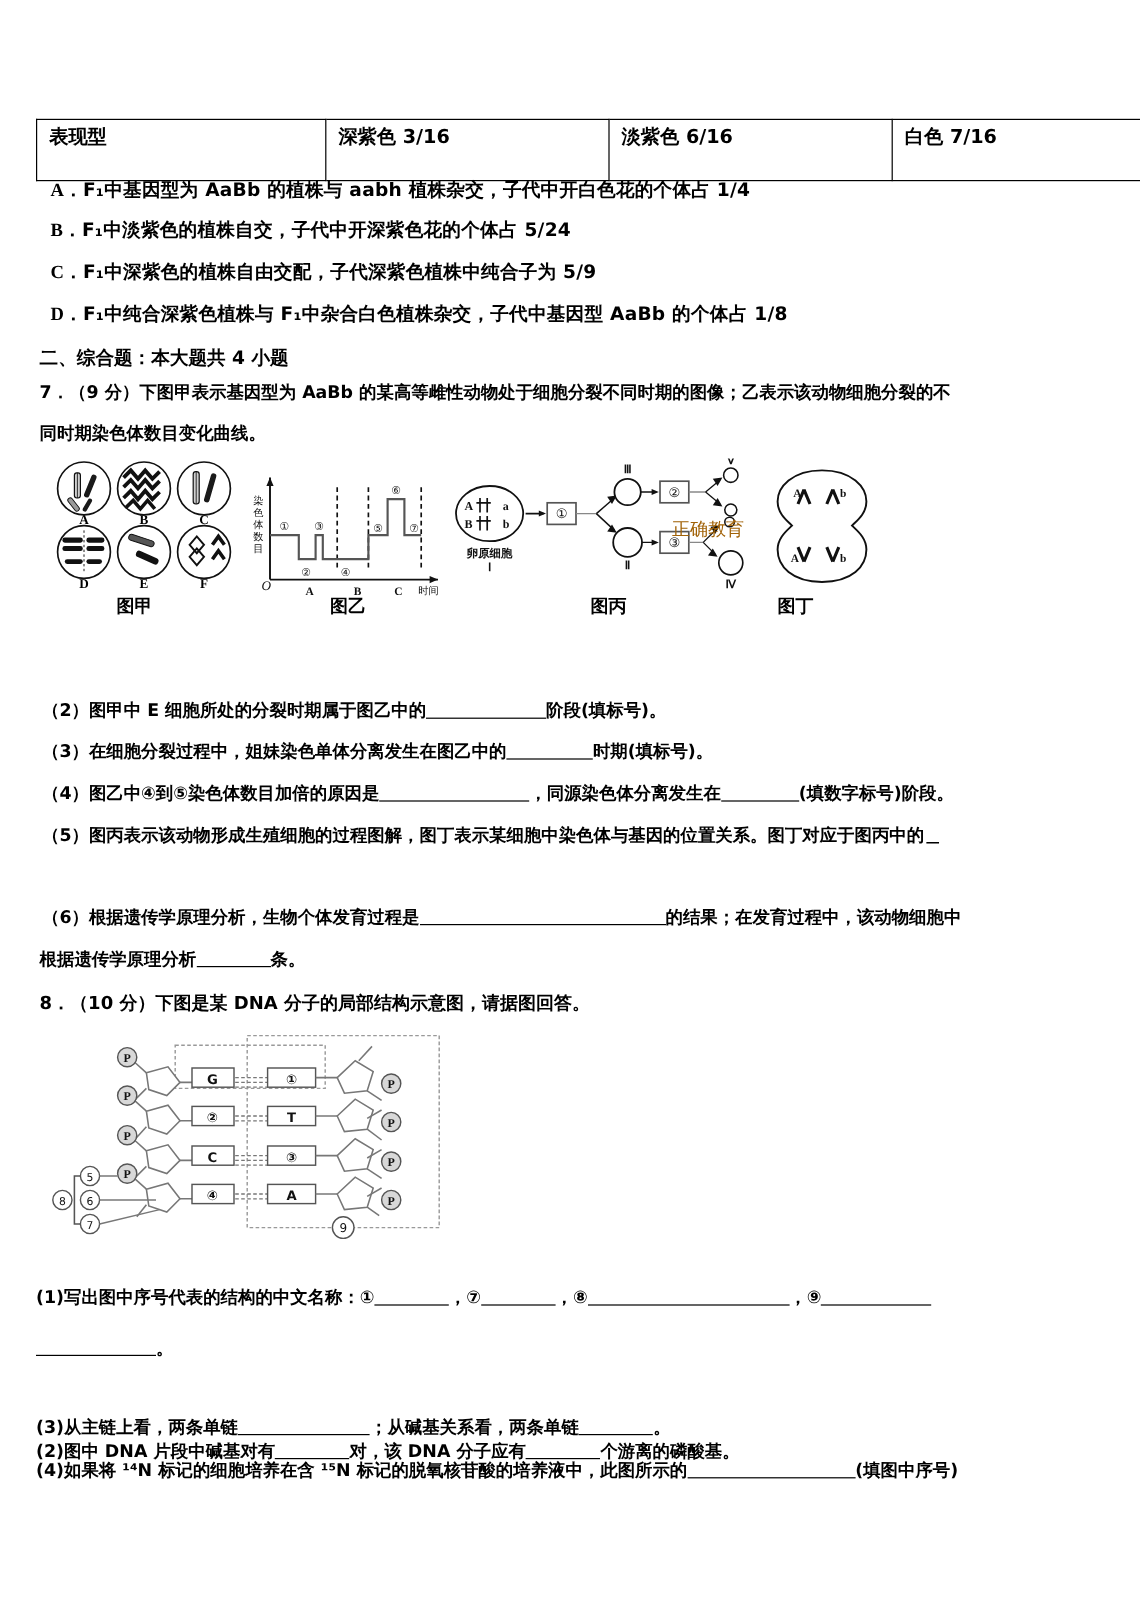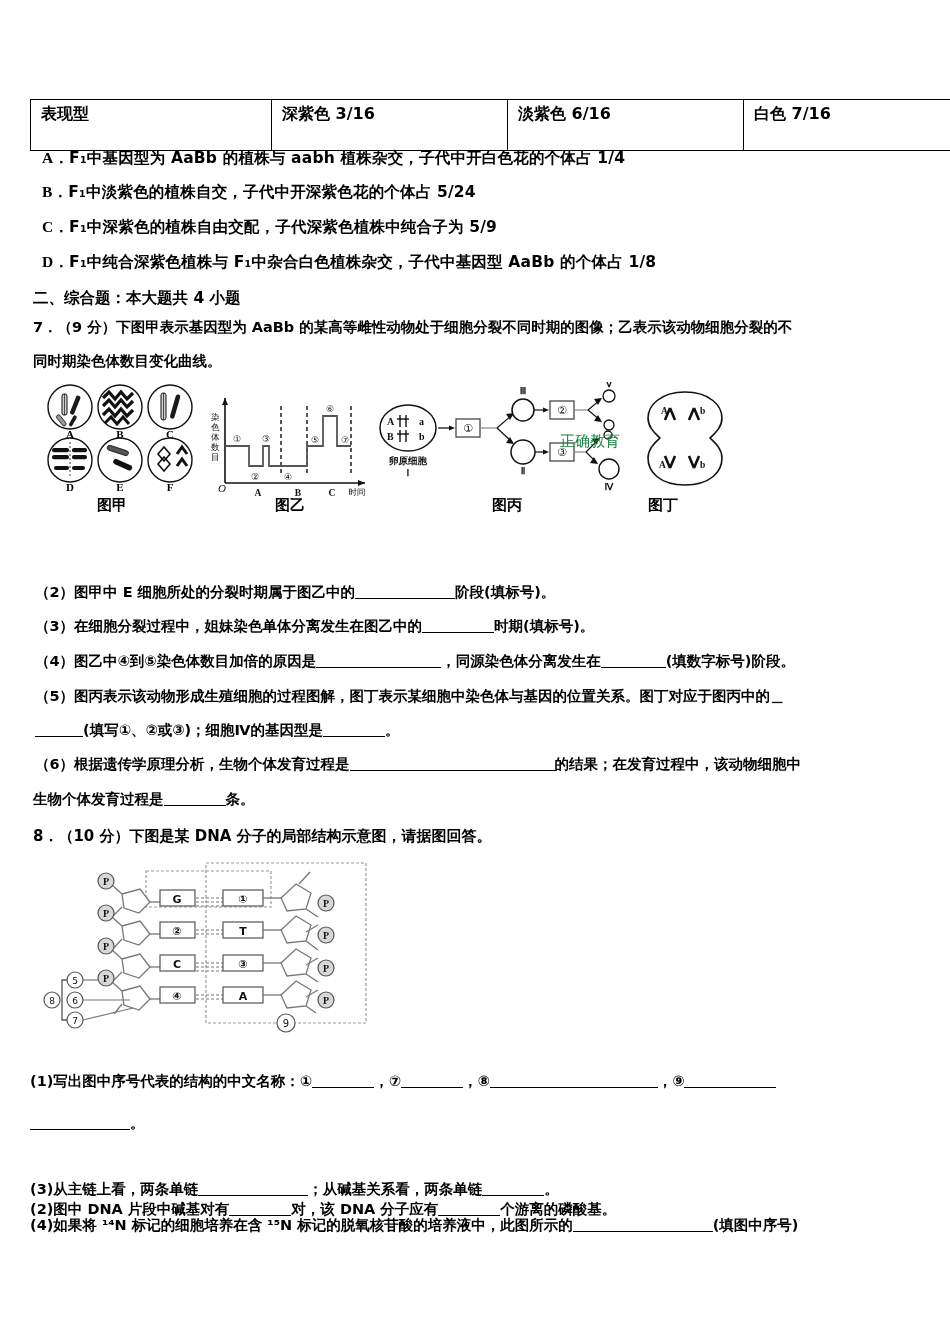--- a/index.html
+++ b/index.html
@@ -92,21 +92,21 @@
     position: absolute;
     font-size: 11px;
     font-weight: 700;
     font-family: "Liberation Serif", serif;
     text-align: center;
     width: 20px;
   }
 
   
   .dnafig { position: absolute; left: 38px; top: 862px; width: 330px; height: 190px; }
-  .wm { position:absolute; color:#15803d; font-size: 15px; font-family:"DejaVu Sans",sans-serif; }
+  .wm { position:absolute; color:#a16207; font-size: 15px; font-family:"DejaVu Sans",sans-serif; }
 </style>
 </head>
 <body>
 
 <div class="page">
 
   <table class="pheno-table">
     <tbody>
         <tr>
       <td class="c1">表现型</td>
@@ -332,29 +332,26 @@
     <span>（3）在细胞分裂过程中，姐妹染色单体分离发生在图乙中的</span><span class="blank" style="width:72px;"></span><span>时期(填标号)。</span>
   </div>
 
   <div class="qtext" style="left:35px; top:652px;">
     <span>（4）图乙中④到⑤染色体数目加倍的原因是</span><span class="blank" style="width:125px;"></span><span>，同源染色体分离发生在</span><span class="blank" style="width:65px;"></span><span>(填数字标号)阶段。</span>
   </div>
 
   <div class="qtext" style="left:35px; top:687px;">
     <span>（5）图丙表示该动物形成生殖细胞的过程图解，图丁表示某细胞中染色体与基因的位置关系。图丁对应于图丙中的＿</span>
   </div>
-  <div class="qtext" style="left:35px; top:721px;">
-    <span class="blank" style="width:48px;"></span><span>(填写①、②或③)；细胞Ⅳ的基因型是</span><span class="blank" style="width:62px;"></span><span>。</span>
-  </div>
 
   <div class="qtext" style="left:35px; top:755px;">
     <span>（6）根据遗传学原理分析，生物个体发育过程是</span><span class="blank" style="width:205px;"></span><span>的结果；在发育过程中，该动物细胞中</span>
   </div>
   <div class="qtext" style="left:33px; top:790px;">
-    <span>生物个体发育过程是</span><span class="blank" style="width:62px;"></span><span>条。</span>
+    <span>根据遗传学原理分析</span><span class="blank" style="width:62px;"></span><span>条。</span>
   </div>
 
   <div class="qtext" style="left:33px; top:827px; font-size:15px;">8．（10 分）下图是某 DNA 分子的局部结构示意图，请据图回答。</div>
 
   <div class="dnafig">
     <svg width="330" height="190" viewBox="0 0 330 190">
 
       <rect x="108" y="9" width="125" height="36" fill="none" stroke="#999" stroke-width="1.2" stroke-dasharray="3 2"></rect>
 
       <rect x="168" y="1" width="160" height="160" fill="none" stroke="#999" stroke-width="1.2" stroke-dasharray="3 2"></rect>

